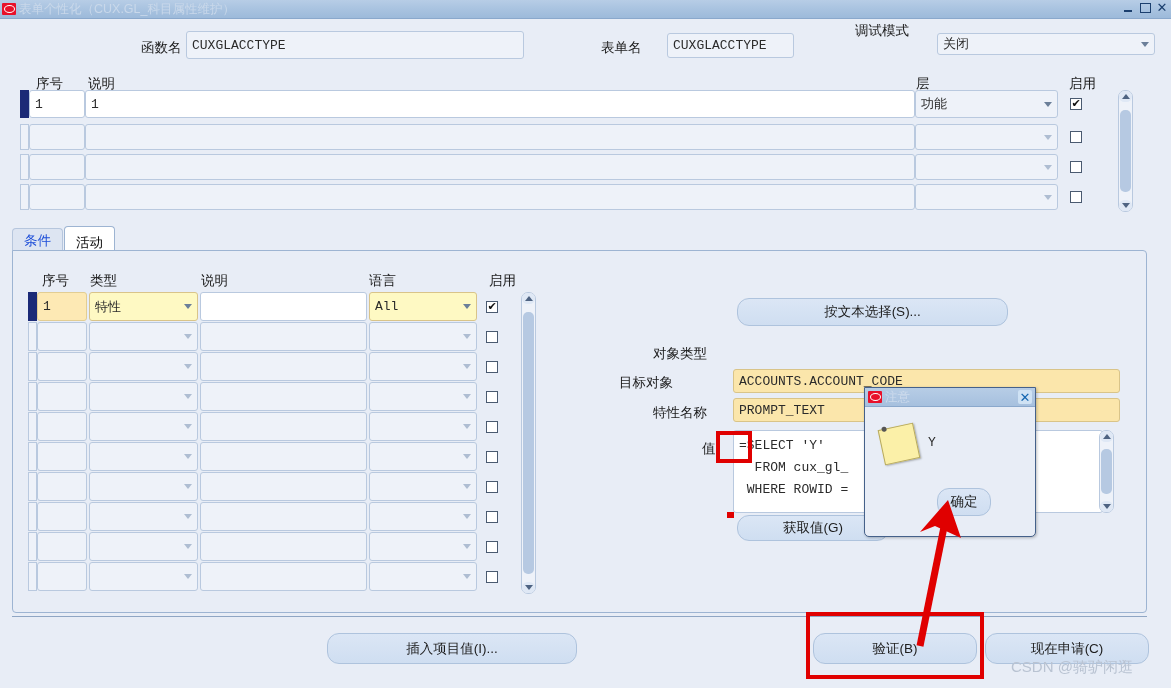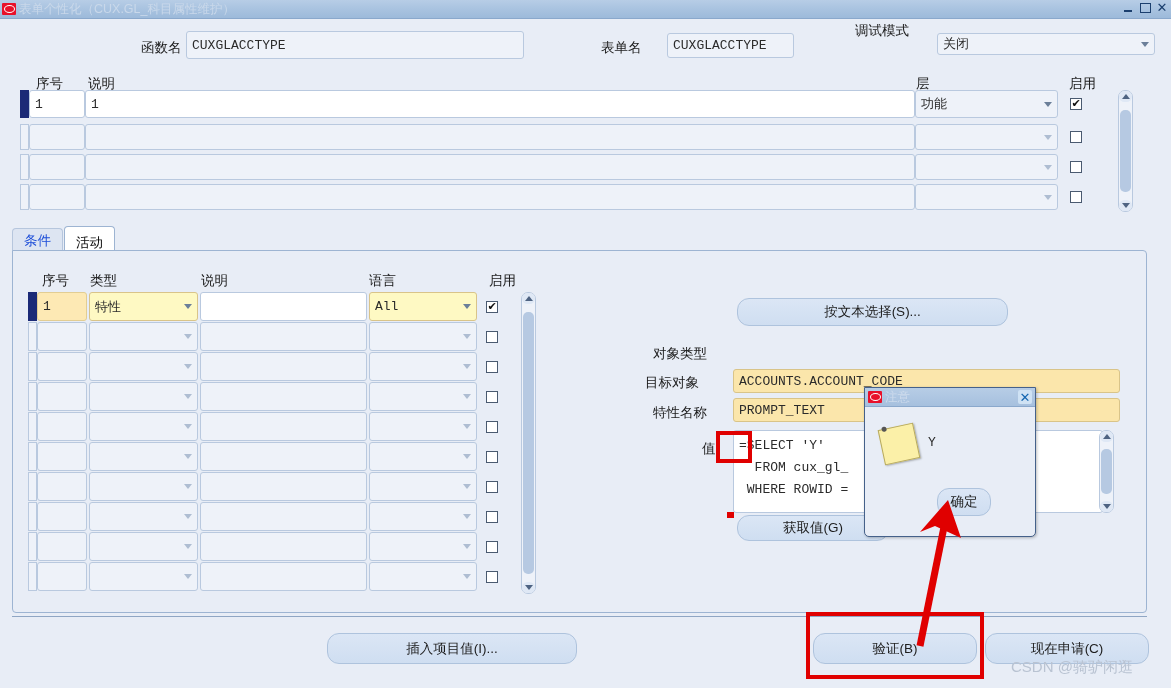--- a/index.html
+++ b/index.html
@@ -486,21 +486,21 @@
     <div class="sb-thumb" style="height:262px;"></div>
     <div class="sb-arrow">
         <div class="dn"></div>
       </div>
   </div>
 
   <div class="btn" style="position:absolute;left:737px;top:298px;width:271px;height:28px;">按文本选择(S)...</div>
 
   <div class="lbl" style="position:absolute;left:653px;top:345px;">对象类型</div>
 
-  <div class="lbl" style="position:absolute;left:645px;top:374px;">目标对象</div>
+  <div class="lbl" style="position:absolute;left:619px;top:374px;">目标对象</div>
   <div class="field yellow" style="position:absolute;left:733px;top:369px;width:387px;height:24px;">ACCOUNTS.ACCOUNT_CODE</div>
 
   <div class="lbl" style="position:absolute;left:653px;top:404px;">特性名称</div>
   <div class="field yellow" style="position:absolute;left:733px;top:398px;width:387px;height:24px;">PROMPT_TEXT</div>
 
   <div class="lbl" style="position:absolute;left:702px;top:440px;">值</div>
   <div class="field white" style="position:absolute;left:733px;top:430px;width:370px;height:83px;
               align-items:flex-start;line-height:22px;white-space:pre;padding-top:4px;">=SELECT 'Y'
   FROM cux_gl_
  WHERE ROWID =</div>

